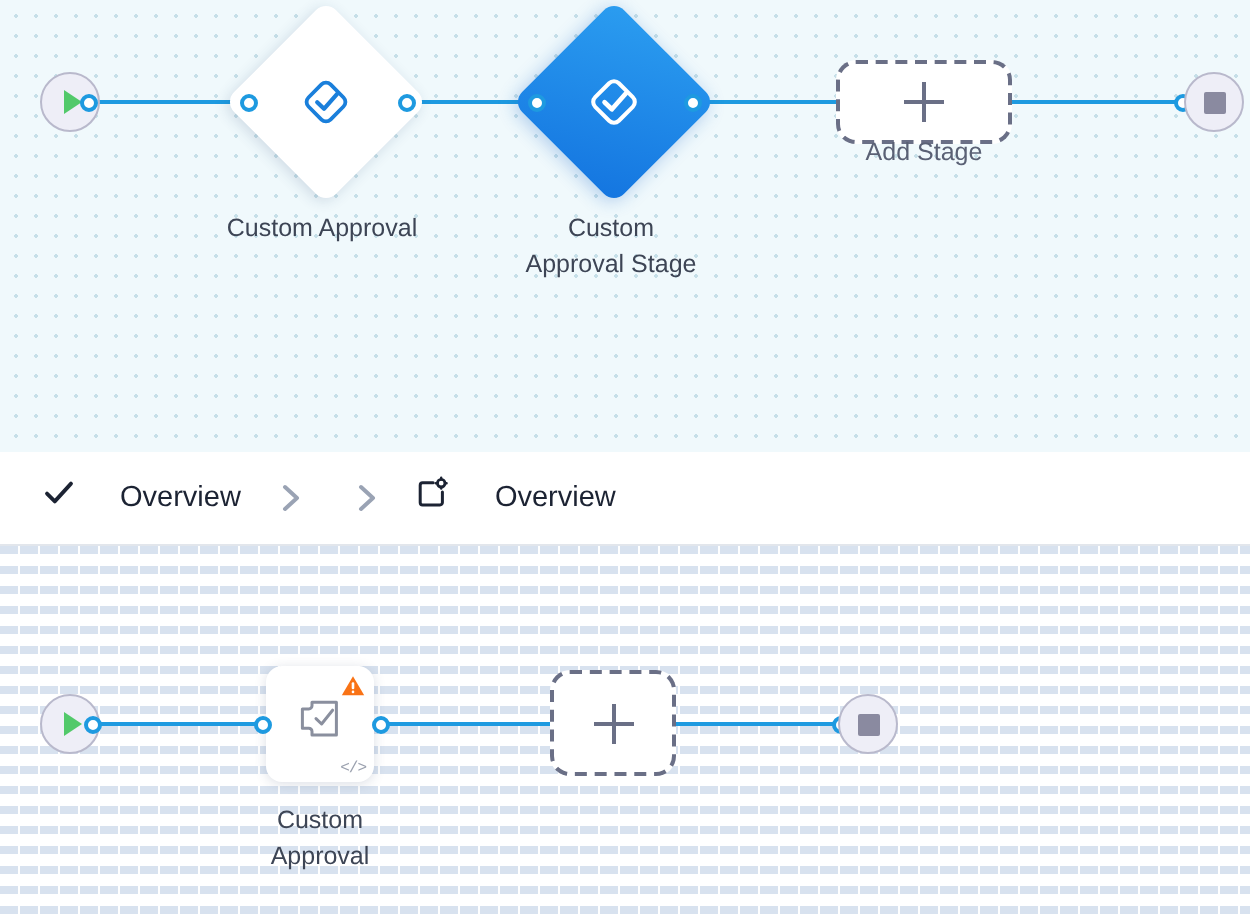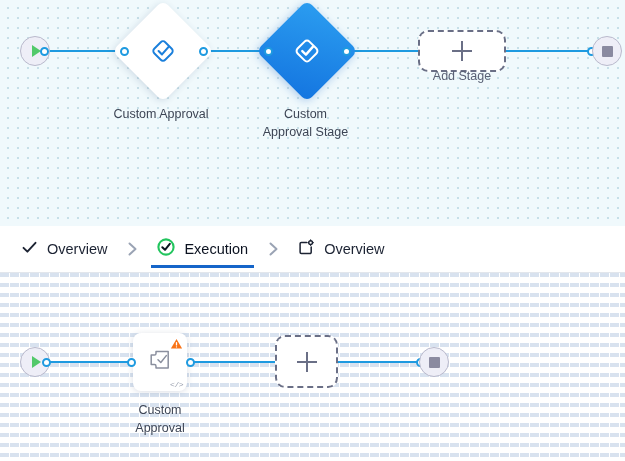--- a/index.html
+++ b/index.html
@@ -193,21 +193,21 @@
     background: #ffffff;
     display: flex;
     align-items: center;
     box-sizing: border-box;
     padding-left: 15px;
     border-bottom: 1px solid #e2e6ec;
   }
   .tab {
     display: flex;
     align-items: center;
-    gap: 9px;
+    gap: 22px;
     height: 37px;
     padding: 0 6px;
     box-sizing: border-box;
     position: relative;
   }
   .tab-label {
     font-size: 14.5px;
     color: #1c2333;
   }
   .tab.active .tab-label {
@@ -323,29 +323,20 @@
       </span>
       <span class="tab-label">Overview</span>
     </div>
 
     <span class="tab-sep">
       <svg width="13" height="16" viewBox="0 0 13 16">
         <path d="M3.5 2.5 L9.5 8 L3.5 13.5" fill="none" stroke="#9aa3b4" stroke-width="2" stroke-linecap="round" stroke-linejoin="round"></path>
       </svg>
     </span>
 
-    <div class="tab active">
-      <span>
-        <svg width="18" height="18" viewBox="0 0 18 18">
-          <circle cx="9" cy="9" r="7.6" fill="none" stroke="#22c55e" stroke-width="2.1"></circle>
-          <path d="M5.3 9.2 L8.0 11.8 L12.8 5.9" fill="none" stroke="#0b1220" stroke-width="2" stroke-linecap="round" stroke-linejoin="round"></path>
-        </svg>
-      </span>
-      <span class="tab-label">Execution</span>
-    </div>
 
     <span class="tab-sep">
       <svg width="13" height="16" viewBox="0 0 13 16">
         <path d="M3.5 2.5 L9.5 8 L3.5 13.5" fill="none" stroke="#9aa3b4" stroke-width="2" stroke-linecap="round" stroke-linejoin="round"></path>
       </svg>
     </span>
 
     <div class="tab">
       <span>
         <svg width="17" height="17" viewBox="0 0 17 17">

